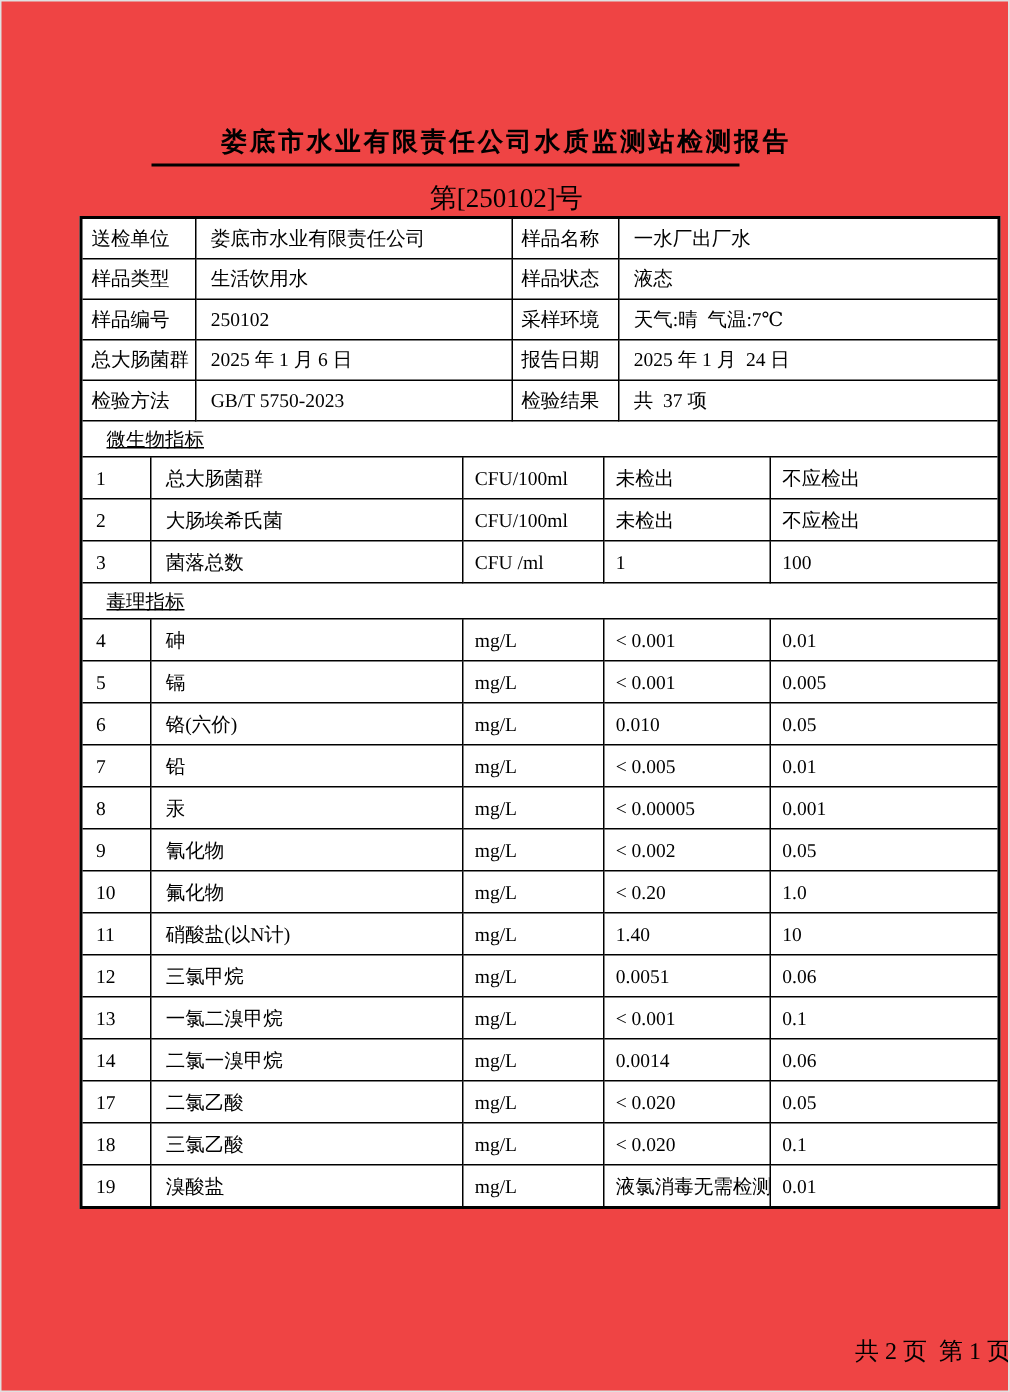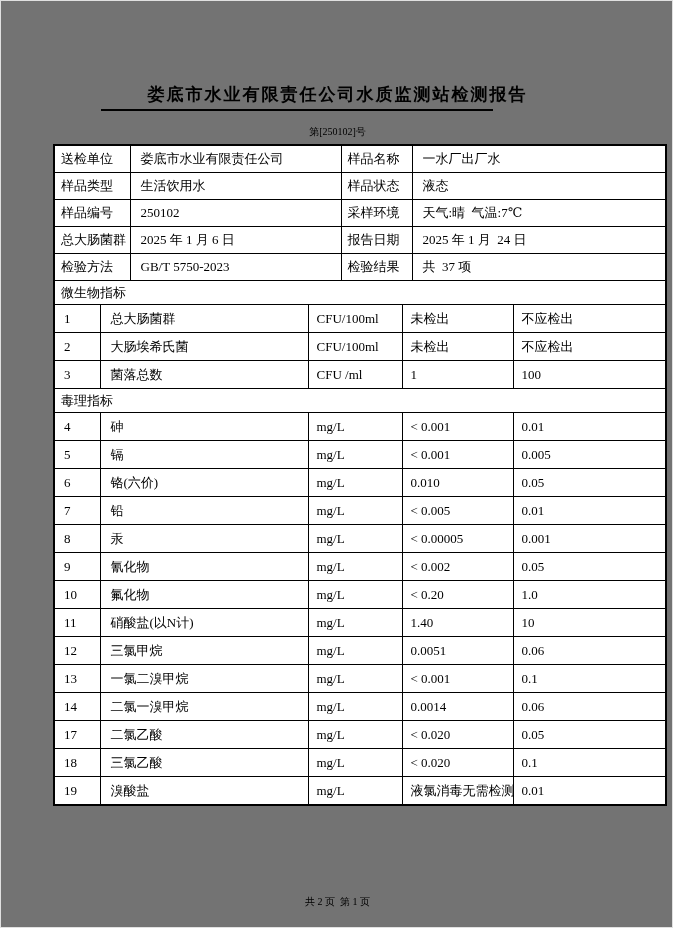--- a/index.html
+++ b/index.html
@@ -1,52 +1,52 @@
 <!DOCTYPE html>
 <html><head>
 <meta charset="utf-8">
 <style>
   html,body { margin:0; padding:0; background:#ffffff; }
   .page {
-    position:relative; width:673px; height:928px; background:#737373;
+    position:relative; width:673px; height:928px; background:#ef4444;
     font-family:"Liberation Serif","DejaVu Serif",serif; color:#000;
     overflow:hidden; box-sizing:border-box; border:1px solid #e0e0e0;
   }
   .title {
     position:absolute; top:84px; left:0; width:673px; height:20px; line-height:20px;
     text-align:center; font-size:17px; font-weight:bold; letter-spacing:2px; white-space:pre;
   }
   .title-underline { position:absolute; top:108px; left:100px; width:392px; height:2px; background:#000; }
   .report-no {
     position:absolute; top:123px; left:0; width:673px; height:16px; line-height:16px;
-    text-align:center; font-size:10px; white-space:pre;
+    text-align:center; font-size:18px; white-space:pre;
   }
   .tbl-wrap {
     position:absolute; top:143px; left:52px; width:614px;
     border:2px solid #000; box-sizing:border-box; background:#fff;
   }
   table { width:100%; border-collapse:collapse; table-layout:fixed; }
   td {
     border-right:1px solid #000; border-bottom:1px solid #000;
     font-size:13px; padding:0 2px 0 8px; vertical-align:middle;
     white-space:pre; overflow:hidden;
   }
   td:last-child { border-right:none;margin-left:24px; }
   table.info td { height:26px; }
   table.info td.lbl { padding-left:6px; }
   table.info td.val { padding-left:10px; }
   table.results td { height:27px; }
   table.results tr.hdr td { height:27px; }
-  table.results tr.section td { height:23px; padding-left:6px; }
+  table.results tr.section td { height:23px; padding-left:16px;text-decoration:underline; }
   table.results td.c-item { padding-left:10px; }
   table.results td.c-no { padding-left:9px; }
   table.results tr:last-child td { border-bottom:none; }
   .footer {
     position:absolute; top:893px; left:0; width:673px; height:16px; line-height:16px;
-    text-align:center; font-size:10px; white-space:pre;
+    text-align:right; font-size:16px; white-space:pre;
   }
 </style>
 </head>
 <body>
 
 <div class="page">
   <div class="title">娄底市水业有限责任公司水质监测站检测报告</div>
   <div class="title-underline"></div>
   <div class="report-no">第[250102]号</div>
 

